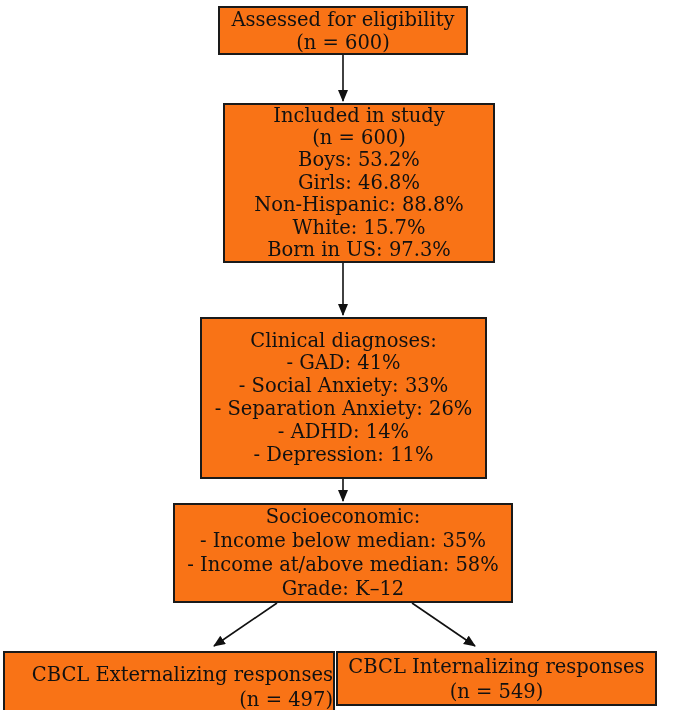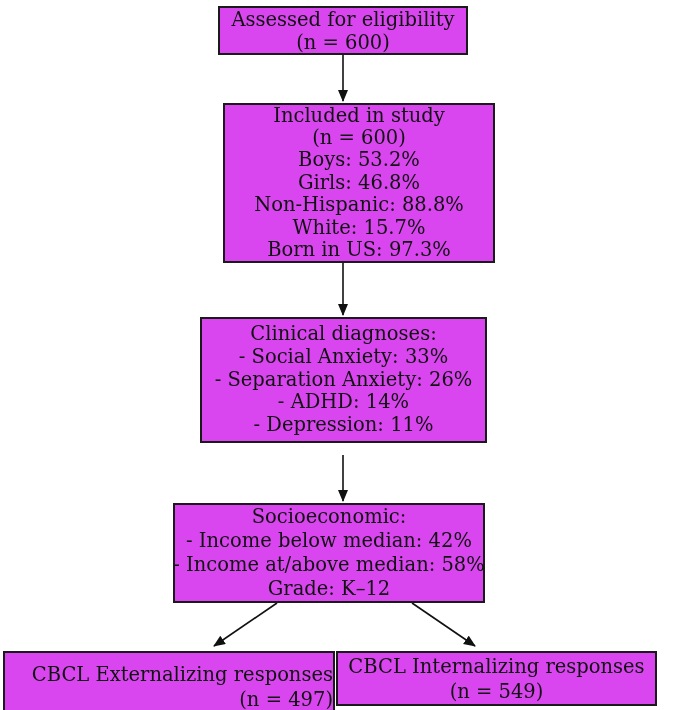--- a/index.html
+++ b/index.html
@@ -13,21 +13,21 @@
     height: 710px;
     background: #ffffff;
     font-family: "DejaVu Serif", "Liberation Serif", serif;
     color: #111111;
     overflow: hidden;
   }
   .box {
     position: absolute;
     box-sizing: border-box;
     border: 2px solid #1a1a1a;
-    background: #d946ef;
+    background: #f97316;
     display: flex;
     flex-direction: column;
     justify-content: center;
     align-items: center;
     text-align: center;
   }
   .box .line {
     font-size: 19.5px;
     line-height: 23px;
     white-space: nowrap;
@@ -70,31 +70,32 @@
   <div class="box b2" style="left:223px; top:103px; width:272px; height:160px;">
     <div class="line">Included in study</div>
     <div class="line">(n = 600)</div>
     <div class="line">Boys: 53.2%</div>
     <div class="line">Girls: 46.8%</div>
     <div class="line">Non-Hispanic: 88.8%</div>
     <div class="line">White: 15.7%</div>
     <div class="line">Born in US: 97.3%</div>
   </div>
 
-  <div class="box b3" style="left:200px; top:317px; width:287px; height:126px;">
+  <div class="box b3" style="left:200px; top:317px; width:287px; height:162px;">
     <div class="line">Clinical diagnoses:</div>
+    <div class="line">- GAD: 41%</div>
     <div class="line">- Social Anxiety: 33%</div>
     <div class="line">- Separation Anxiety: 26%</div>
     <div class="line">- ADHD: 14%</div>
     <div class="line">- Depression: 11%</div>
   </div>
 
-  <div class="box b4" style="left:173px; top:503px; width:312px; height:100px;">
+  <div class="box b4" style="left:173px; top:503px; width:340px; height:100px;">
     <div class="line">Socioeconomic:</div>
-    <div class="line">- Income below median: 42%</div>
+    <div class="line">- Income below median: 35%</div>
     <div class="line">- Income at/above median: 58%</div>
     <div class="line">Grade: K–12</div>
   </div>
 
   <div class="box b5" style="left:3px; top:651px; width:332px; height:72px;align-items:flex-end;">
     <div class="line">CBCL Externalizing responses</div>
     <div class="line">(n = 497)</div>
   </div>
 
   <div class="box b6" style="left:336px; top:651px; width:321px; height:55px;">

